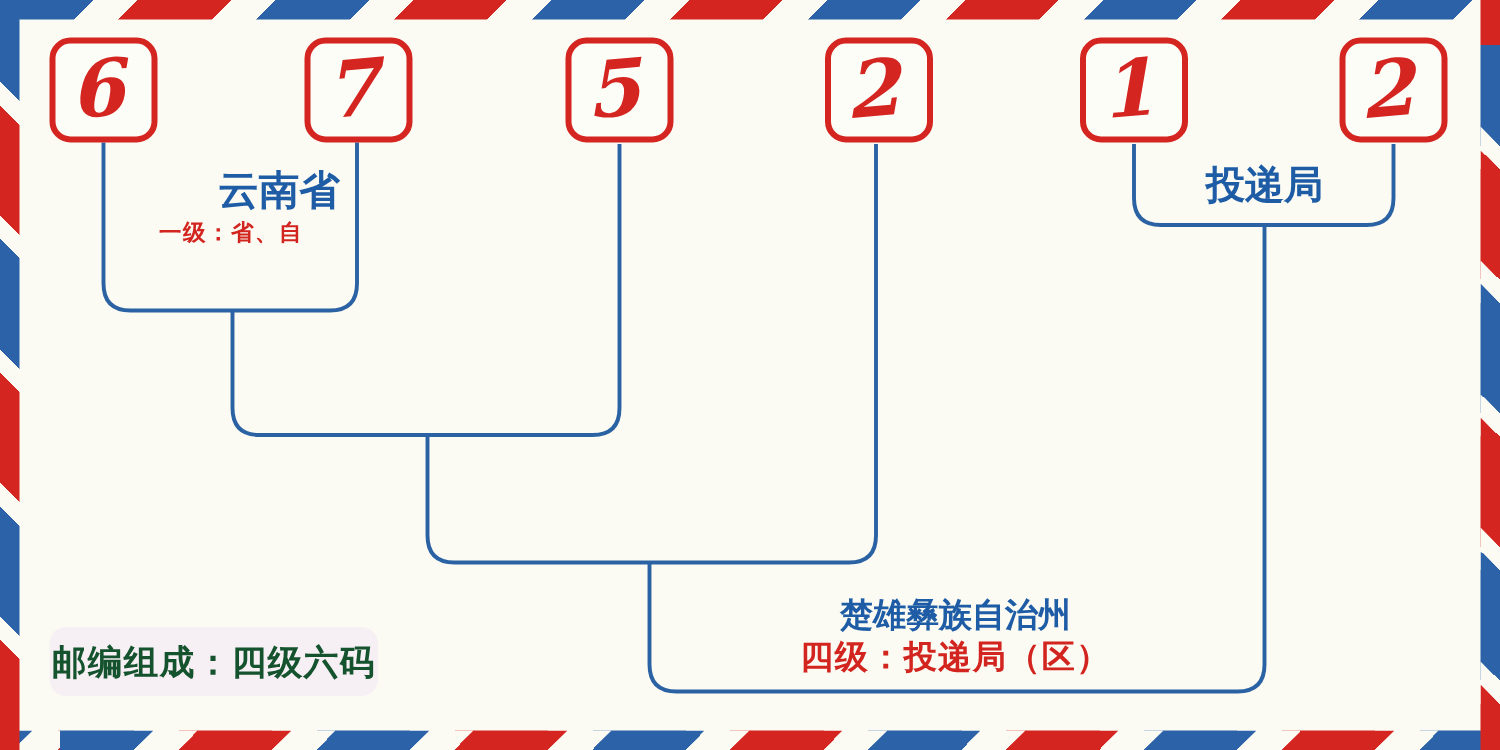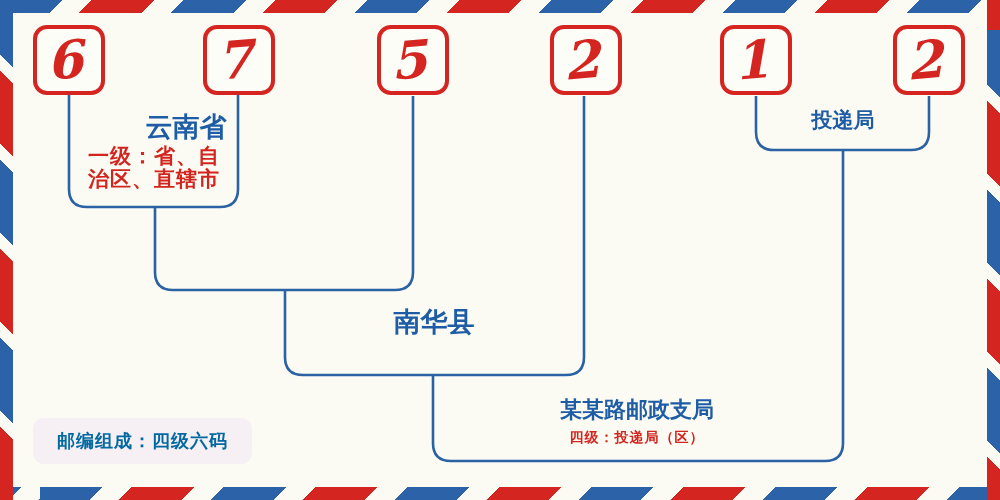--- a/index.html
+++ b/index.html
@@ -37,43 +37,43 @@
   .connectors{position:absolute;left:0;top:0;z-index:2;}
   .connectors path{fill:none;stroke:#2b62a3;stroke-width:2.6px;stroke-linecap:butt;}
 
   
   .place{
     position:absolute;transform:translateX(-50%);z-index:3;color:#1e5da6;
     font-weight:bold;font-size:27px;line-height:28px;white-space:nowrap;text-align:center;
   }
   .desc{
     position:absolute;transform:translateX(-50%);z-index:3;color:#d3251f;
-    font-weight:bold;font-size:21px;line-height:23px;white-space:nowrap;text-align:center;
+    font-weight:bold;font-size:15px;line-height:23px;white-space:nowrap;text-align:center;
     letter-spacing:1px;
   }
   .place-0{left:154px;top:113px;margin-left:32px;}
   .desc-0{left:154px;top:144px;}
   .place-1{left:284px;top:226px;}
   .desc-1{left:284px;top:257px;}
   .place-2{left:434px;top:308px;}
   .desc-2{left:434px;top:338px;}
   .place-3{left:637px;top:396px;font-size:22px;}
-  .desc-3{left:637px;top:426px;font-size:14px;}
+  .desc-3{left:637px;top:426px;font-size:22px;}
   .delivery-label{
     position:absolute;left:843px;top:106px;transform:translateX(-50%);z-index:3;
-    color:#1e5da6;font-weight:bold;font-size:21px;white-space:nowrap;
+    color:#1e5da6;font-weight:bold;font-size:26px;white-space:nowrap;
   }
 
   
   .footer-badge{
     position:absolute;left:33px;top:418px;width:219px;height:46px;z-index:3;
     background:#f6eff4;border-radius:11px;display:flex;align-items:center;justify-content:center;
   }
   .footer-badge span{
-    color:#0369a1;font-weight:bold;font-size:18px;white-space:nowrap;letter-spacing:1px;
+    color:#14532d;font-weight:bold;font-size:23px;white-space:nowrap;letter-spacing:1px;
   }
 </style>
 </head>
 <body>
 
 <div class="canvas">
 
   <div class="edge edge-top"></div>
   <div class="edge edge-bottom"></div>
   <div class="edge edge-left"></div>
@@ -102,27 +102,25 @@
   <div class="digit-box dbox-4">
     <span class="digit">1</span>
   </div>
   <div class="digit-box dbox-5">
     <span class="digit">2</span>
   </div>
 
   <div class="place place-0">云南省</div>
   <div class="desc desc-0">
     <div>一级：省、自</div>
-    <div>治区、直辖市</div>
   </div>
 
 
-  <div class="place place-2">南华县</div>
 
-  <div class="place place-3">某某路邮政支局</div>
+  <div class="place place-3">楚雄彝族自治州</div>
   <div class="desc desc-3">四级：投递局（区）</div>
 
   <div class="delivery-label">投递局</div>
 
   <div class="footer-badge">
     <span>邮编组成：四级六码</span>
   </div>
 
 </div>
 

